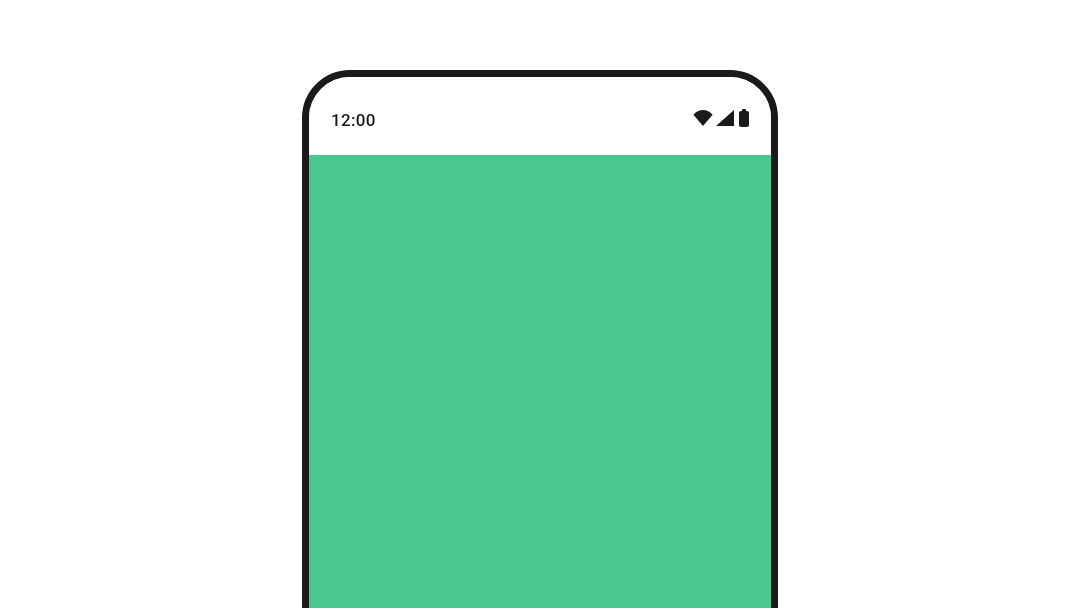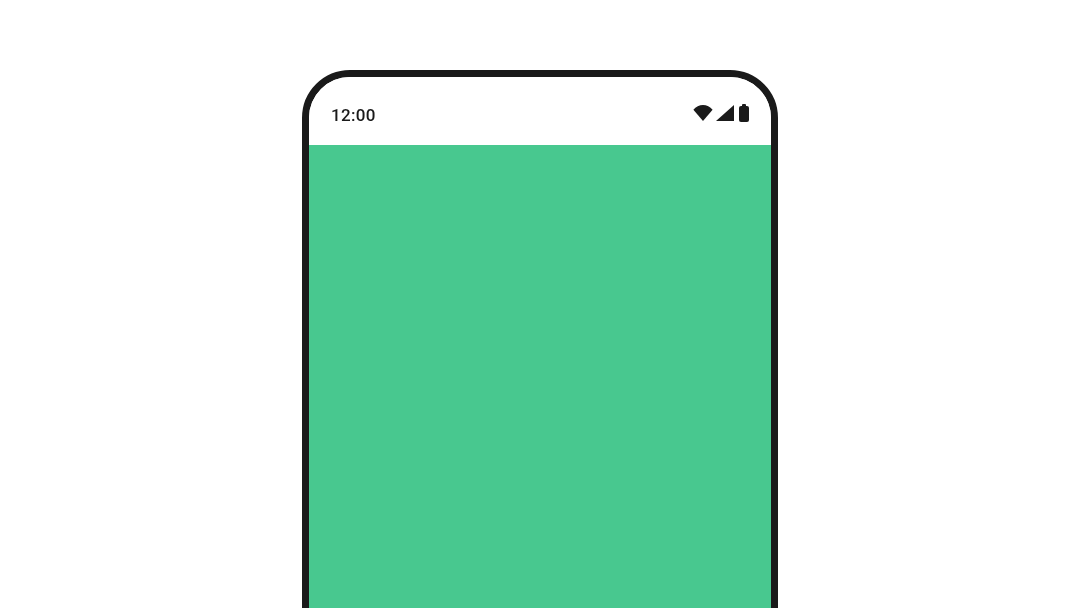--- a/index.html
+++ b/index.html
@@ -23,21 +23,21 @@
       top: 70px;
       width: 476px;
       height: 700px;
       background: #ffffff;
       border: 7px solid #1a1a1a;
       border-radius: 48px;
       overflow: hidden;
     }
     
     .status-bar {
-      height: 68px;
+      height: 78px;
       width: 100%;
       background: #ffffff;
       display: flex;
       align-items: center;
       justify-content: space-between;
       padding: 0 22px;
       padding-top: 8px;
     }
     
     .status-time {

